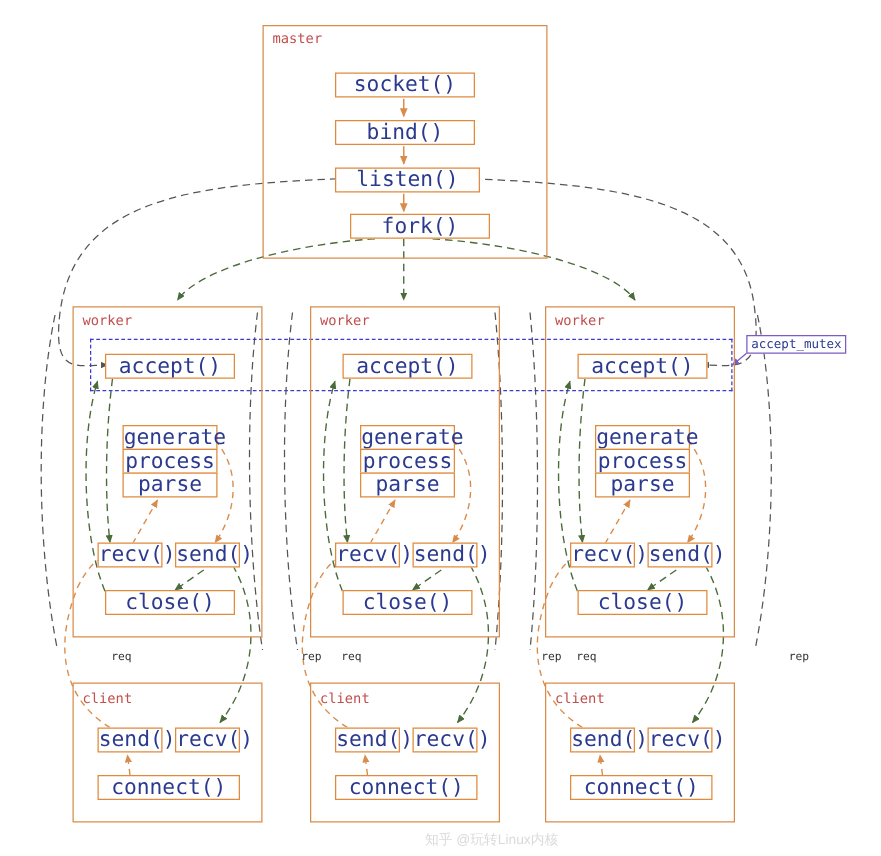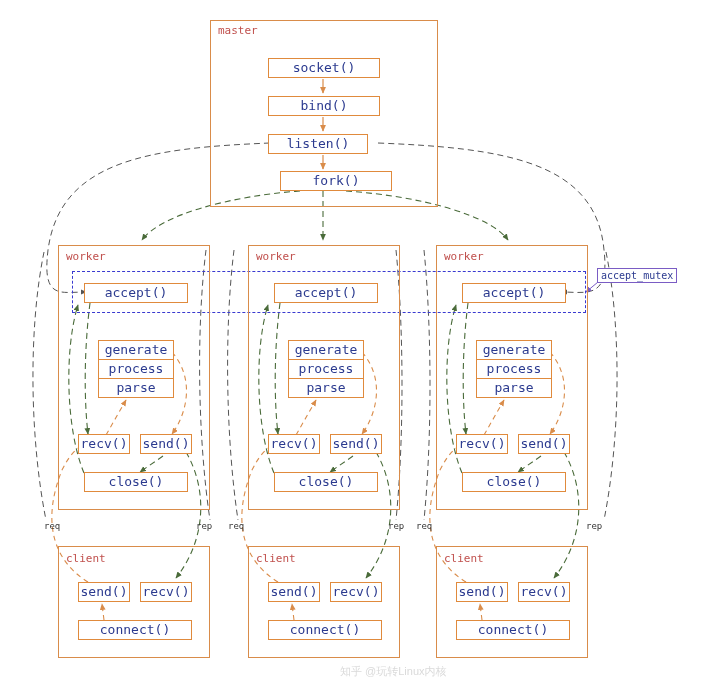--- a/index.html
+++ b/index.html
@@ -22,21 +22,21 @@
     position:absolute;
     color:#c0504d;
     font-size:11px;
     font-family:"DejaVu Sans Mono", monospace;
     white-space:nowrap;
   }
   .node{
     position:absolute;
     border:1px solid #e08a3c;
     color:#2b3a8f;
-    font-size:13px;
+    font-size:17px;
     font-family:"DejaVu Sans Mono", monospace;
     text-align:center;
     line-height:18px;
     height:20px;
     box-sizing:border-box;
     background:#ffffff;
     white-space:nowrap;
   }
   .mutex-box{
     position:absolute;
@@ -54,20 +54,21 @@
     background:#ffffff;
     white-space:nowrap;
     text-align:center;
   }
   .edge-label{
     position:absolute;
     color:#333333;
     font-size:9px;
     font-family:"DejaVu Sans Mono", monospace;
     white-space:nowrap;
+    margin-left:45px;
   }
   .watermark{
     position:absolute;
     right:8px;bottom:4px;
     color:#9aa0a6;
     font-size:13px;
     font-family:"Liberation Sans", sans-serif;
     white-space:nowrap;
   }
   .watermark .zh-logo{
@@ -240,21 +241,21 @@
     <g stroke="#555555" stroke-width="1" fill="none" stroke-dasharray="6,4">
       <path d="M424,250 C432,330 432,440 424,520"></path>
     </g>
   </svg>
 
   <div class="group-box" style="left:210px;top:20px;width:228px;height:187px;"></div>
   <div class="group-label" style="left:218px;top:24px;">master</div>
 
   <div class="node" style="left:268px;top:58px;width:112px;">socket()</div>
   <div class="node" style="left:268px;top:96px;width:112px;">bind()</div>
-  <div class="node" style="left:268px;top:134px;width:100px;">listen()</div>
+  <div class="node" style="left:268px;top:134px;width:116px;">listen()</div>
   <div class="node" style="left:268px;top:171px;width:112px;margin-left:12px;">fork()</div>
 
   <div class="mutex-box" style="left:72px;top:271px;width:514px;height:42px;"></div>
   <div class="mutex-label" style="left:597px;top:268px;">accept_mutex</div>
 
   <div class="group-box" style="left:58px;top:245px;width:152px;height:265px;"></div>
   <div class="group-label" style="left:66px;top:250px;">worker</div>
   <div class="node" style="left:84px;top:283px;width:104px;">accept()</div>
   <div class="node" style="left:98px;top:340px;width:76px;">generate</div>
   <div class="node" style="left:98px;top:359px;width:76px;">process</div>

